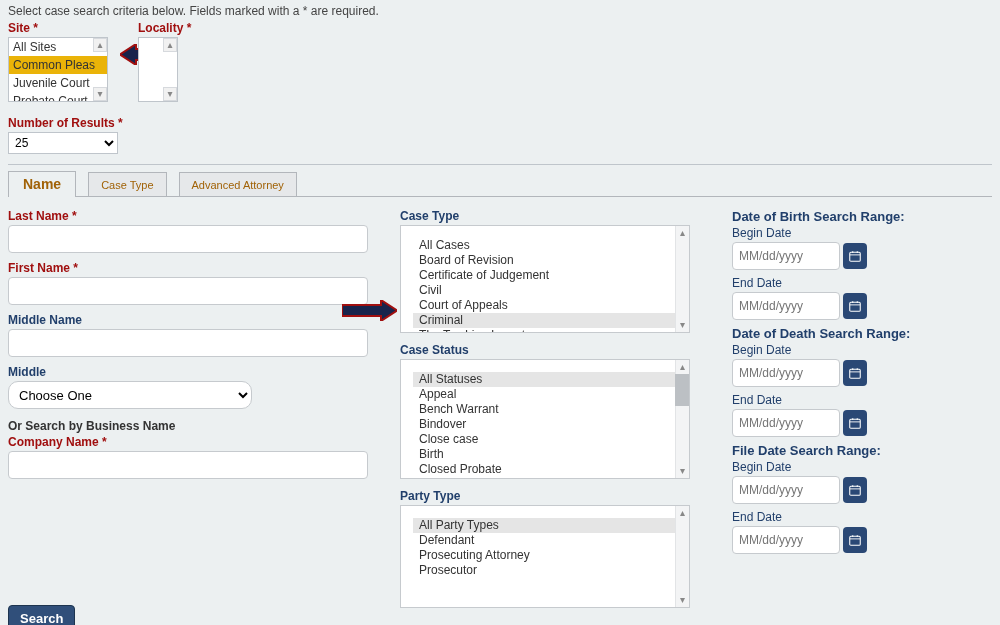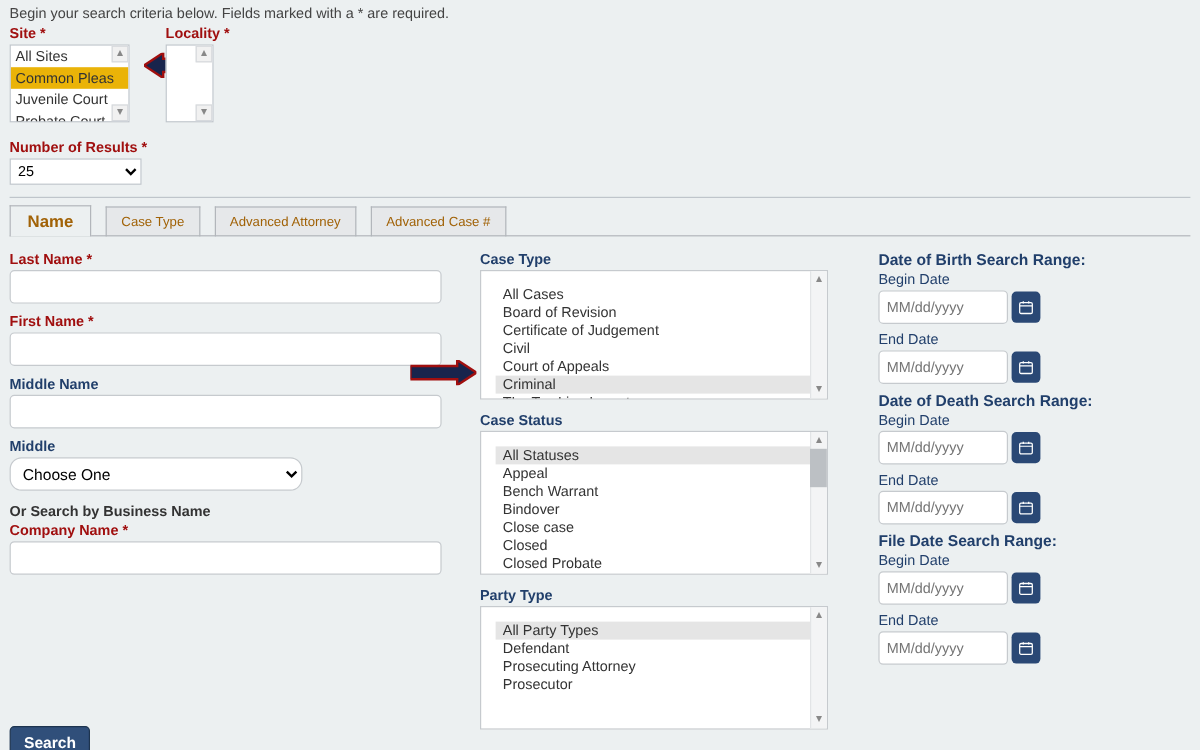--- a/index.html
+++ b/index.html
@@ -205,21 +205,21 @@
     font-weight: bold;
     font-size: 13px;
     padding: 5px 11px;
     cursor: pointer;
     margin-top: 12px;
   }
 </style>
 </head>
 <body>
 
-<div class="instruction">Begin your search criteria below. Fields marked with a * are required.</div>
+<div class="instruction">Select case search criteria below. Fields marked with a * are required.</div>
 
 <div class="top-row">
   <div class="site-col">
     <span class="field-label">Site *</span>
     <div class="listbox site">
       <div class="scroll-btn up">▴</div>
       <div class="listbox-item">All Sites</div>
       <div class="listbox-item highlight">Common Pleas</div>
       <div class="listbox-item">Juvenile Court</div>
       <div class="listbox-item">Probate Court</div>
@@ -246,21 +246,20 @@
     <option>25</option>
   </select>
 </div>
 
 <hr class="form-separator">
 
 <div class="tabs-row">
   <div class="tab active">Name</div>
   <div class="tab">Case Type</div>
   <div class="tab">Advanced Attorney</div>
-  <div class="tab">Advanced Case #</div>
 </div>
 
 <div class="tabs-sheet">
 
   <div class="col-left">
     <div class="field-block">
       <span class="field-label">Last Name *</span>
       <input class="text-field" type="text" style="">
     </div>
     <div class="field-block">
@@ -308,21 +307,21 @@
     </div>
 
     <span class="groupheader">Case Status</span>
     <div class="multi-list status">
       <div class="ml-body">
         <div class="ml-item highlight">All Statuses</div>
         <div class="ml-item">Appeal</div>
         <div class="ml-item">Bench Warrant</div>
         <div class="ml-item">Bindover</div>
         <div class="ml-item">Close case</div>
-        <div class="ml-item">Closed</div>
+        <div class="ml-item">Birth</div>
         <div class="ml-item">Closed Probate</div>
         <div class="ml-item">Collection</div>
       </div>
       <div class="ml-scroll">
         <div class="t">▴</div>
         <div class="ml-thumb-status"></div>
         <div class="t">▾</div>
       </div>
     </div>
 

